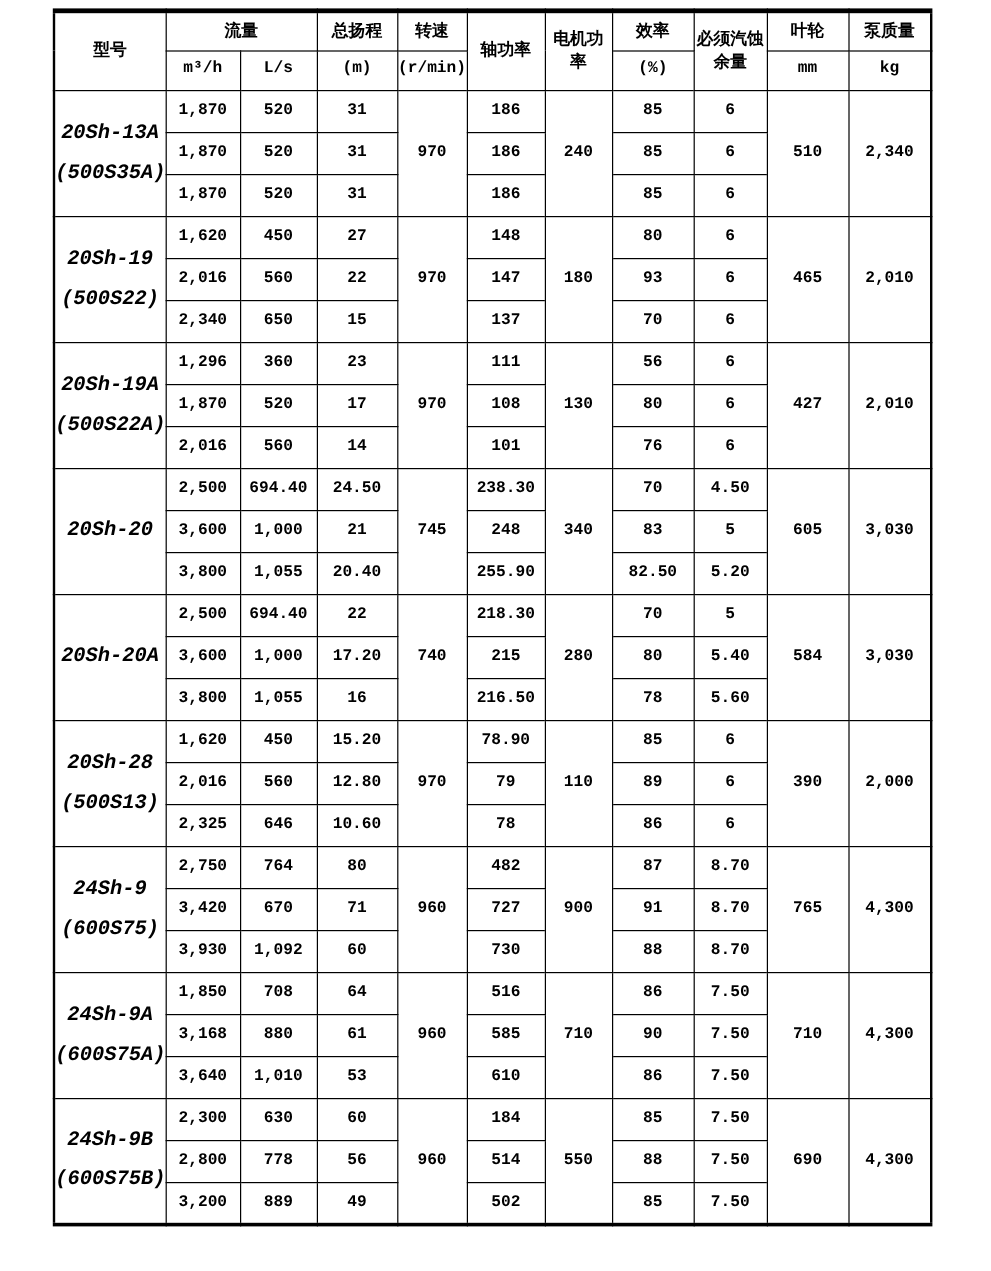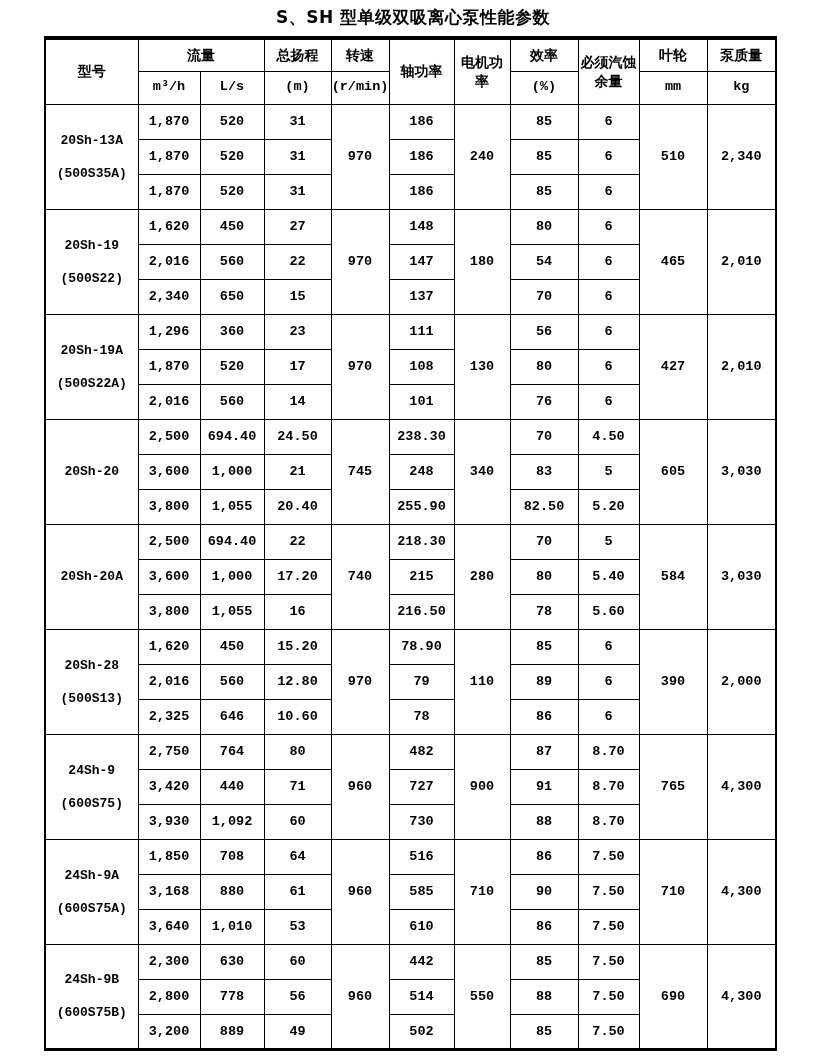--- a/index.html
+++ b/index.html
@@ -44,27 +44,26 @@
     font-family: "DejaVu Sans", sans-serif;
     font-weight: bold;
     line-height: 1.35;
   }
   .pump thead th.unit, .pump tbody td {
     font-family: "Liberation Mono", "DejaVu Sans Mono", monospace;
     font-size: 13.5px;
     font-weight: bold;
   }
   .pump tbody tr { height: 35px; }
-  td.model-cell span { display: block; line-height: 33px; font-size: 13px; }
+  td.model-cell span { display: block; line-height: 33px; font-size: 17px; font-style: italic; }
 </style>
 </head>
 <body>
 
 <div class="page">
-  <h1 class="title">S、SH 型单级双吸离心泵性能参数</h1>
 
   <table class="pump">
     <colgroup>
       <col style="width:93px">
         <col style="width:62px">
         <col style="width:64px">
       <col style="width:67px">
         <col style="width:58px">
         <col style="width:65px">
       <col style="width:56px">
@@ -143,21 +142,21 @@
           <td>80</td>
           <td>6</td>
           <td rowspan="3">465</td>
           <td rowspan="3">2,010</td>
         </tr>
         <tr>
           <td>2,016</td>
           <td>560</td>
           <td>22</td>
           <td>147</td>
-          <td>54</td>
+          <td>93</td>
           <td>6</td>
         </tr>
         <tr>
           <td>2,340</td>
           <td>650</td>
           <td>15</td>
           <td>137</td>
           <td>70</td>
           <td>6</td>
         </tr>
@@ -298,21 +297,21 @@
           <td rowspan="3">960</td>
           <td>482</td>
           <td rowspan="3">900</td>
           <td>87</td>
           <td>8.70</td>
           <td rowspan="3">765</td>
           <td rowspan="3">4,300</td>
         </tr>
         <tr>
           <td>3,420</td>
-          <td>440</td>
+          <td>670</td>
           <td>71</td>
           <td>727</td>
           <td>91</td>
           <td>8.70</td>
         </tr>
         <tr>
           <td>3,930</td>
           <td>1,092</td>
           <td>60</td>
           <td>730</td>
@@ -353,21 +352,21 @@
         </tr>
         <tr>
           <td rowspan="3" class="model-cell">
             <span>24Sh-9B</span>
             <span>(600S75B)</span>
           </td>
           <td>2,300</td>
           <td>630</td>
           <td>60</td>
           <td rowspan="3">960</td>
-          <td>442</td>
+          <td>184</td>
           <td rowspan="3">550</td>
           <td>85</td>
           <td>7.50</td>
           <td rowspan="3">690</td>
           <td rowspan="3">4,300</td>
         </tr>
         <tr>
           <td>2,800</td>
           <td>778</td>
           <td>56</td>

